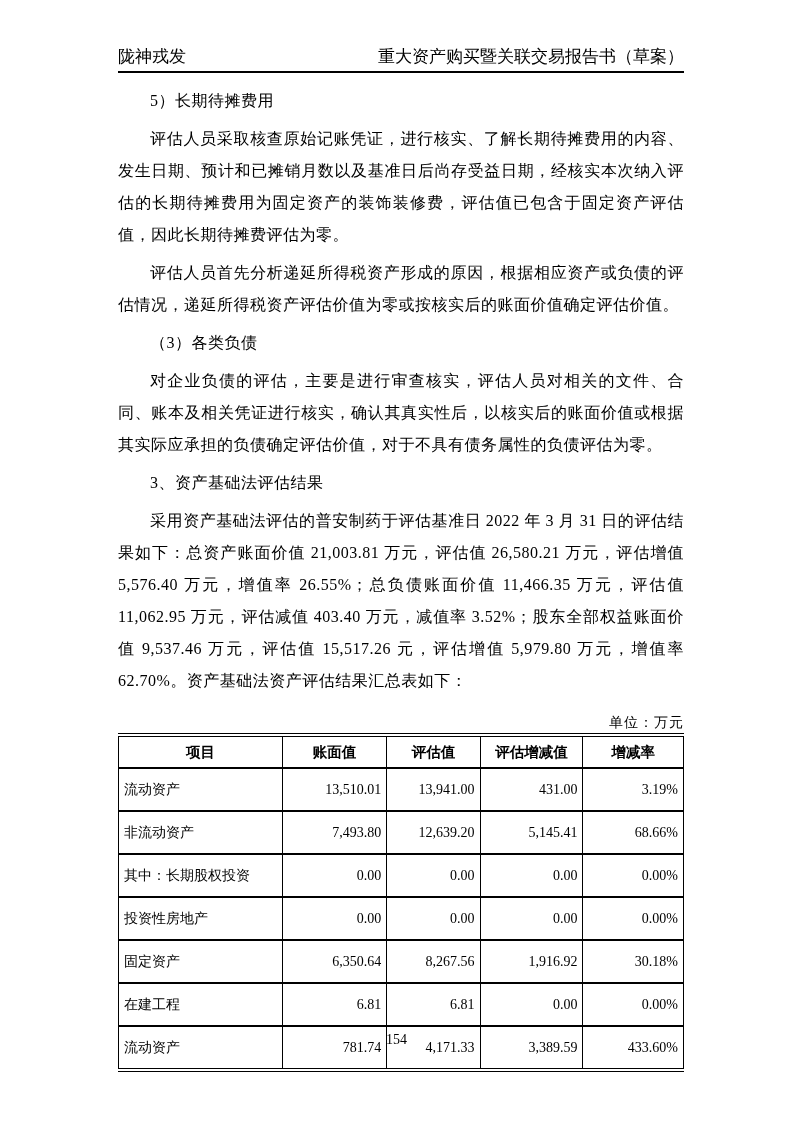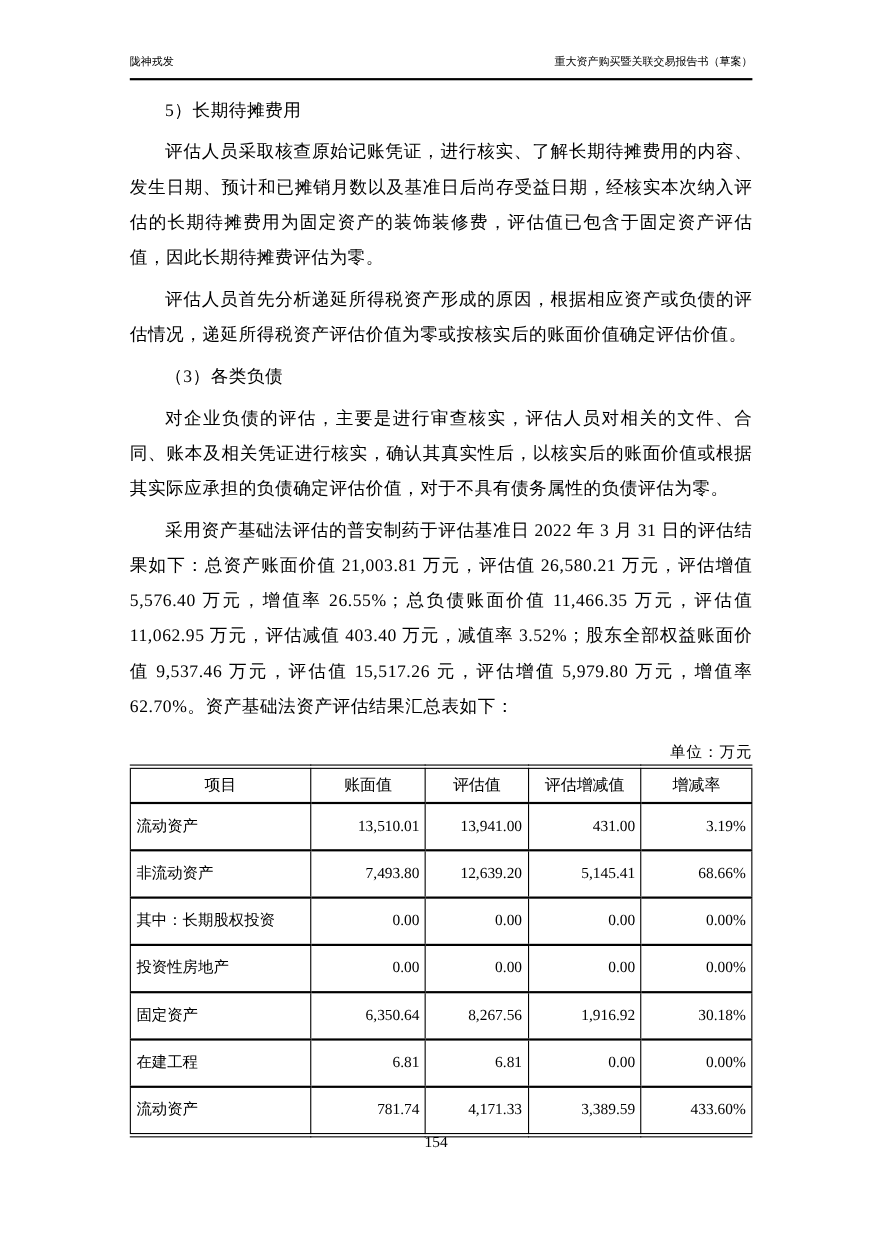--- a/index.html
+++ b/index.html
@@ -19,21 +19,21 @@
     top: 48px;
     width: 566px;
   }
   
   .doc-header {
     display: flex;
     justify-content: space-between;
     align-items: flex-end;
     border-bottom: 2px solid #000;
     padding-bottom: 5px;
-    font-size: 10px;
+    font-size: 17px;
     line-height: 18px;
   }
   
   .body-text {
     margin-top: 12px;
     font-size: 16px;
     line-height: 32px;
     letter-spacing: 0.5px;
     text-align: justify;
   }
@@ -49,21 +49,21 @@
   }
   table.appraisal {
     width: 100%;
     border-collapse: collapse;
     border-top: 4px double #000;
     border-bottom: 4px double #000;
     font-size: 14px;
   }
   table.appraisal th {
     font-size: 14.5px;
-    font-weight: normal;
+    font-weight: bold;
     text-align: center;
     padding: 5px 4px;
     line-height: 20px;
   }
   table.appraisal td {
     padding: 10px 5px;
     line-height: 21px;
   }
   table.appraisal th, table.appraisal td {
     border-left: 1px solid #000;
@@ -98,20 +98,21 @@
 
     <div class="body-text">
       <div class="sec-heading">5）长期待摊费用</div>
       <p class="para">评估人员采取核查原始记账凭证，进行核实、了解长期待摊费用的内容、发生日期、预计和已摊销月数以及基准日后尚存受益日期，经核实本次纳入评估的长期待摊费用为固定资产的装饰装修费，评估值已包含于固定资产评估值，因此长期待摊费评估为零。</p>
 
       <p class="para">评估人员首先分析递延所得税资产形成的原因，根据相应资产或负债的评估情况，递延所得税资产评估价值为零或按核实后的账面价值确定评估价值。</p>
 
       <div class="sec-heading">（3）各类负债</div>
       <p class="para">对企业负债的评估，主要是进行审查核实，评估人员对相关的文件、合同、账本及相关凭证进行核实，确认其真实性后，以核实后的账面价值或根据其实际应承担的负债确定评估价值，对于不具有债务属性的负债评估为零。</p>
 
+      <div class="sec-heading">3、资产基础法评估结果</div>
       <p class="para">采用资产基础法评估的普安制药于评估基准日 2022 年 3 月 31 日的评估结果如下：总资产账面价值 21,003.81 万元，评估值 26,580.21 万元，评估增值 5,576.40 万元，增值率 26.55%；总负债账面价值 11,466.35 万元，评估值 11,062.95 万元，评估减值 403.40 万元，减值率 3.52%；股东全部权益账面价值 9,537.46 万元，评估值 15,517.26 元，评估增值 5,979.80 万元，增值率 62.70%。资产基础法资产评估结果汇总表如下：</p>
     </div>
 
     <div class="unit-label">单位：万元</div>
 
     <table class="appraisal">
       <colgroup>
         <col style="width:29%">
           <col style="width:18.5%">
           <col style="width:16.5%">

